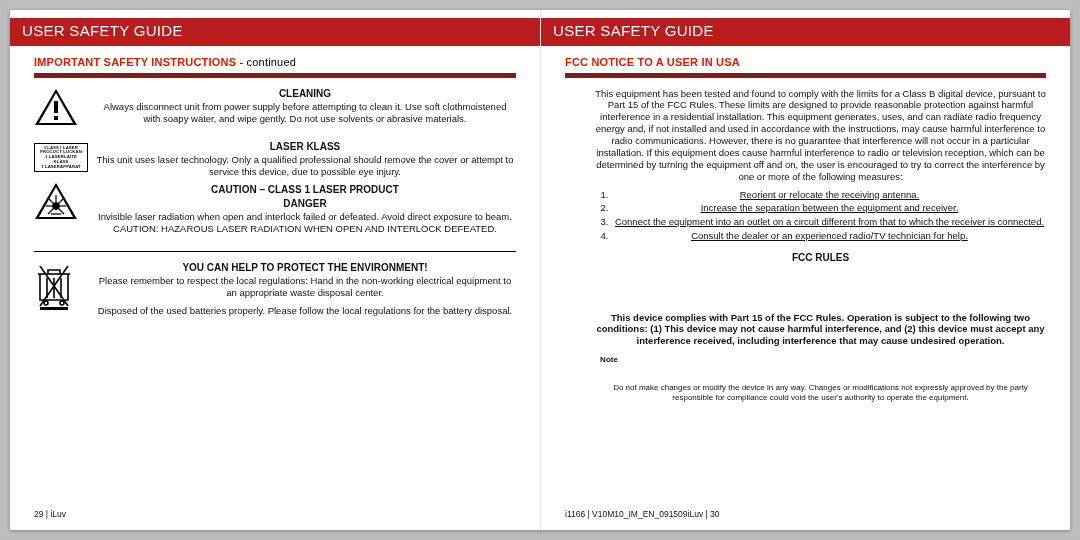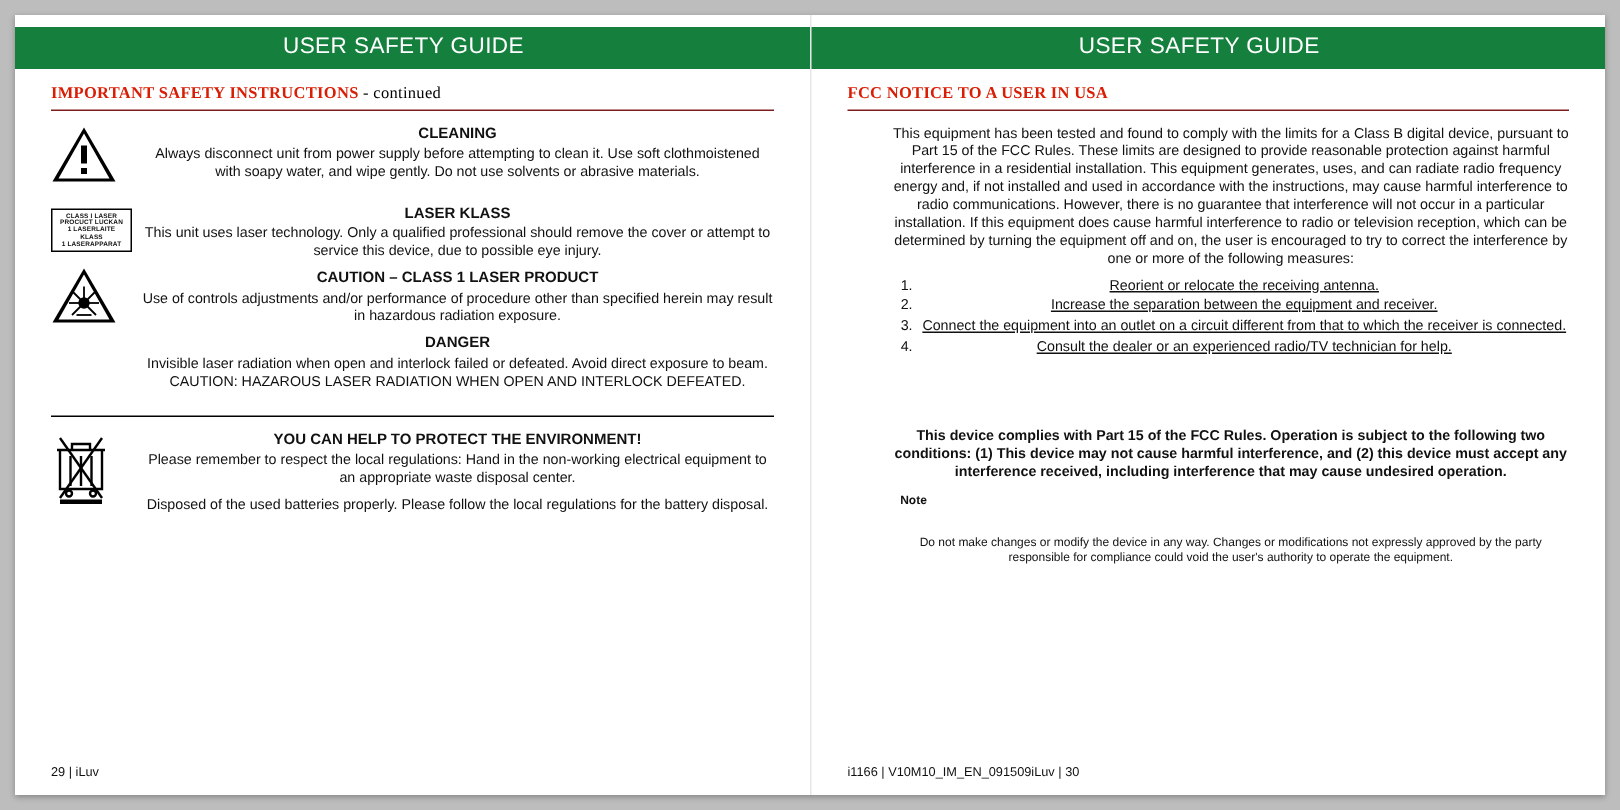--- a/index.html
+++ b/index.html
@@ -24,36 +24,34 @@
     padding: 0 24px 14px 24px;
     position: relative;
     font-size: 9.5px;
     line-height: 1.25;
     color: #111;
   }
   .page + .page { border-left: 1px solid #e6e6e6; }
   .titlebar {
     margin: 8px -24px 10px -24px;
     padding: 4px 24px 5px 12px;
-    background: #15803d;
+    background: #b91c1c;
     color: #fff;
     font-size: 15px;
     font-weight: 400;
     letter-spacing: .3px;
-    text-align: center;
   }
   .subhead {
     color: #d81e05;
     font-weight: 700;
     font-size: 11px;
     letter-spacing: .2px;
-    border-bottom: 1px solid #7f1d1d;
+    border-bottom: 5px solid #7f1d1d;
     padding-bottom: 3px;
     margin-bottom: 10px;
-    font-family: Liberation Serif, serif;
   }
   .subhead .cont { color: #000; font-weight: 400; }
   .block { display: flex; margin-bottom: 10px; }
   .iconcol { width: 60px; flex: 0 0 60px; display:flex; flex-direction:column; align-items:flex-start; }
   .txtcol { flex: 1; text-align: center; }
   .h { font-weight: 700; font-size: 10px; margin-bottom: 1px; }
   .txtcol p { margin-bottom: 6px; }
   .sep { border:0; border-top:1px solid #000; margin: 6px 0 10px 0; }
   .footer {
     position: absolute; bottom: 10px; left: 24px; right: 24px;
@@ -123,21 +121,20 @@
             <line x1="22" y1="24" x2="30" y2="32"></line>
             <line x1="22" y1="24" x2="14" y2="32"></line>
             <line x1="27" y1="32" x2="17" y2="32"></line>
           </g>
         </svg>
       </div>
       <div class="txtcol">
         <div class="h">LASER KLASS</div>
         <p>This unit uses laser technology. Only a qualified professional should remove the cover or attempt to service this device, due to possible eye injury.</p>
         <div class="h">CAUTION – CLASS 1 LASER PRODUCT</div>
-        <p>Use of controls adjustments and/or performance of procedure other than specified herein may result in hazardous radiation exposure.</p>
         <div class="h">DANGER</div>
         <p>Invisible laser radiation when open and interlock failed or defeated.  Avoid direct exposure to beam. CAUTION: HAZAROUS LASER RADIATION WHEN OPEN AND INTERLOCK DEFEATED.</p>
       </div>
     </div>
 
     <hr class="sep">
 
     <div class="block">
       <div class="iconcol">
         <svg class="weee" viewBox="0 0 40 48">
@@ -179,20 +176,21 @@
       <div class="iconcol" style="width:30px;flex:0 0 30px;"></div>
       <div class="txtcol">
         <p>This equipment has been tested and found to comply with the limits for a Class B digital device, pursuant to Part 15 of the FCC Rules. These limits are designed to provide reasonable protection against harmful interference in a residential installation. This equipment generates, uses, and can radiate radio frequency energy and, if not installed and used in accordance with the instructions, may cause harmful interference to radio communications. However, there is no guarantee that interference will not occur in a particular installation. If this equipment does cause harmful interference to radio or television reception, which can be determined by turning the equipment off and on, the user is encouraged to try to correct the interference by one or more of the following measures:</p>
         <ol class="fcc">
           <li>Reorient or relocate the receiving antenna.</li>
           <li>Increase the separation between the equipment and receiver.</li>
           <li>Connect the equipment into an outlet on a circuit different from that to which the receiver is connected.</li>
           <li>Consult the dealer or an experienced radio/TV technician for help.</li>
         </ol>
         <div class="rulesblk">
+          <div class="h">FCC RULES</div>
           <p>This device complies with Part 15 of the FCC Rules. Operation is subject to the following two conditions: (1) This device may not cause harmful interference, and (2) this device must accept any interference received, including interference that may cause undesired operation.</p>
         </div>
         <div class="note">
           <div class="nl">Note</div>
           <div>Do not make changes or modify the device in any way. Changes or modifications not expressly approved by the party responsible for compliance could void the user's authority to operate the equipment.</div>
         </div>
       </div>
     </div>
 
     <div class="footer">

